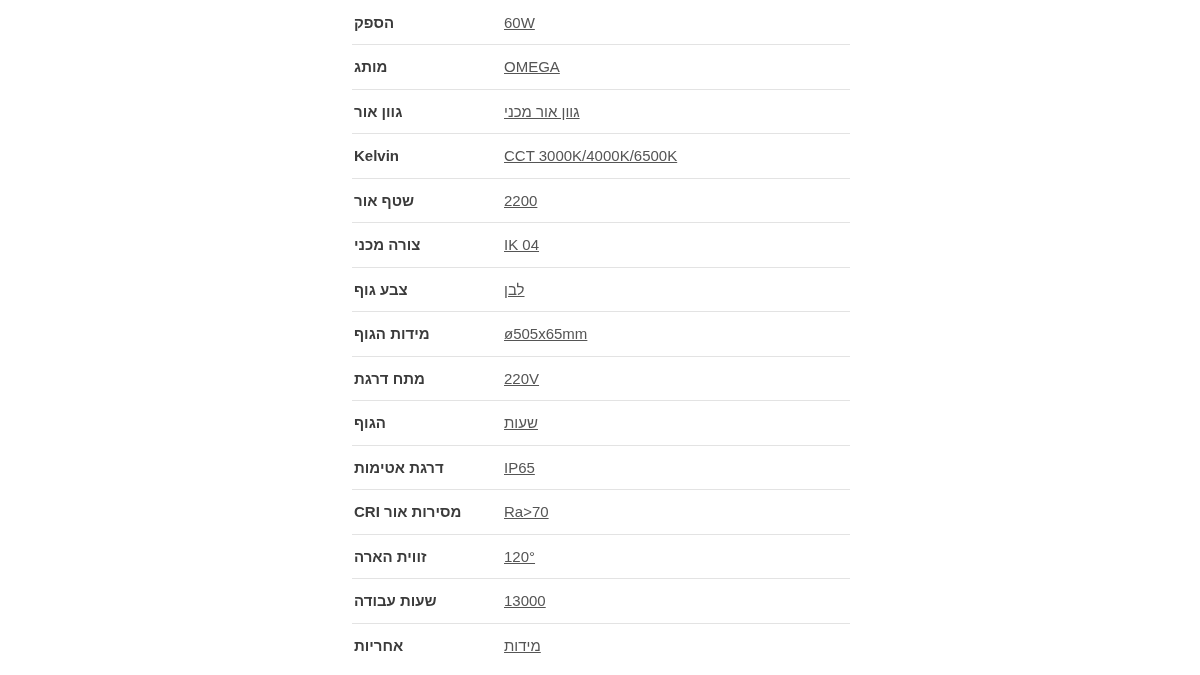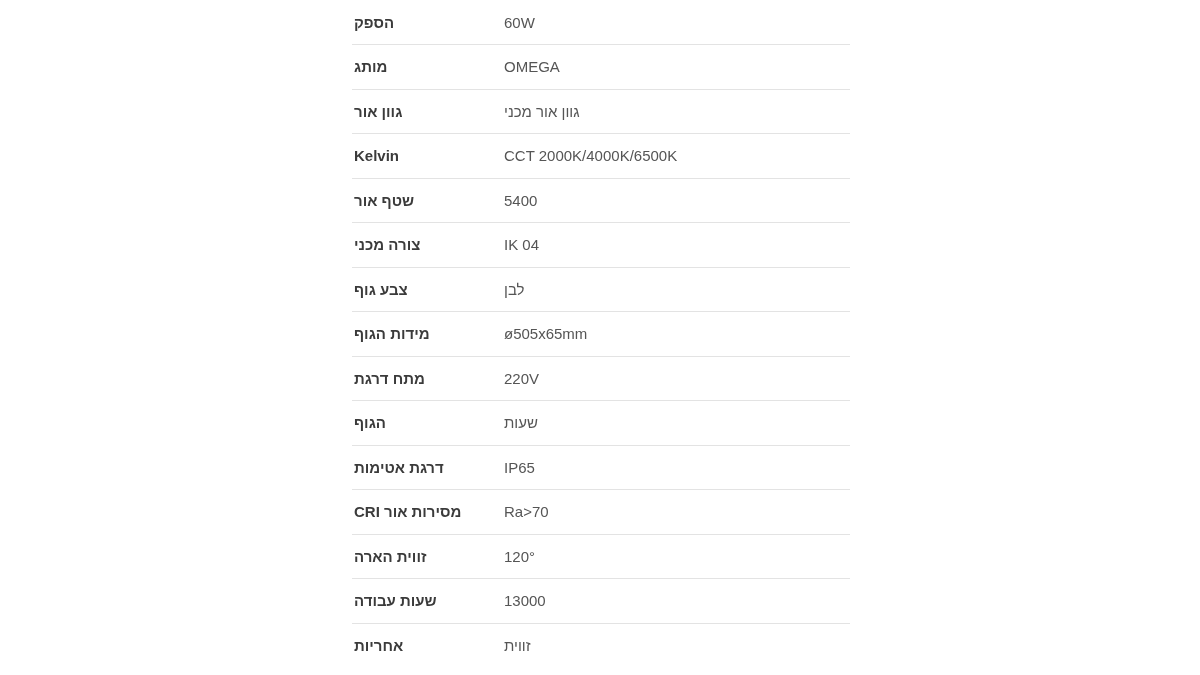--- a/index.html
+++ b/index.html
@@ -66,20 +66,21 @@
     white-space: nowrap;
   }
   .cell-value {
     width: 348px;
     text-align: left;
     font-weight: normal;
     color: #555555;
     padding-left: 20px;
     font-size: 15px;
     white-space: nowrap;
+    text-decoration: underline;
   }
 </style>
 </head>
 <body>
 
 <div class="spec-wrap">
   <div class="spec-table-positioner">
     <table class="spec-table">
       <tbody>
         <tr>
@@ -88,25 +89,25 @@
         </tr>
         <tr>
           <td class="cell-value">OMEGA</td>
           <td class="cell-label">מותג</td>
         </tr>
         <tr>
           <td class="cell-value">גוון אור מכני</td>
           <td class="cell-label">גוון אור</td>
         </tr>
         <tr>
-          <td class="cell-value">CCT 2000K/4000K/6500K</td>
+          <td class="cell-value">CCT 3000K/4000K/6500K</td>
           <td class="cell-label">Kelvin</td>
         </tr>
         <tr>
-          <td class="cell-value">5400</td>
+          <td class="cell-value">2200</td>
           <td class="cell-label">שטף אור</td>
         </tr>
         <tr>
           <td class="cell-value">IK 04</td>
           <td class="cell-label">צורה מכני</td>
         </tr>
         <tr>
           <td class="cell-value">לבן</td>
           <td class="cell-label">צבע גוף</td>
         </tr>
@@ -132,19 +133,19 @@
         </tr>
         <tr>
           <td class="cell-value">120°</td>
           <td class="cell-label">זווית הארה</td>
         </tr>
         <tr>
           <td class="cell-value">13000</td>
           <td class="cell-label">שעות עבודה</td>
         </tr>
         <tr>
-          <td class="cell-value">זווית</td>
+          <td class="cell-value">מידות</td>
           <td class="cell-label">אחריות</td>
         </tr>
       </tbody>
     </table>
   </div>
 </div>
 
 </body></html>

